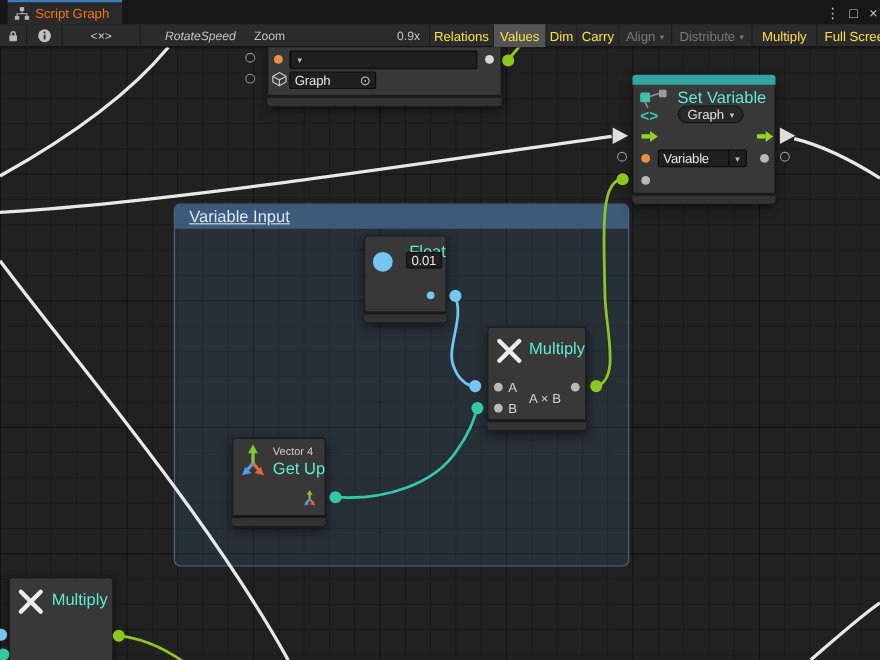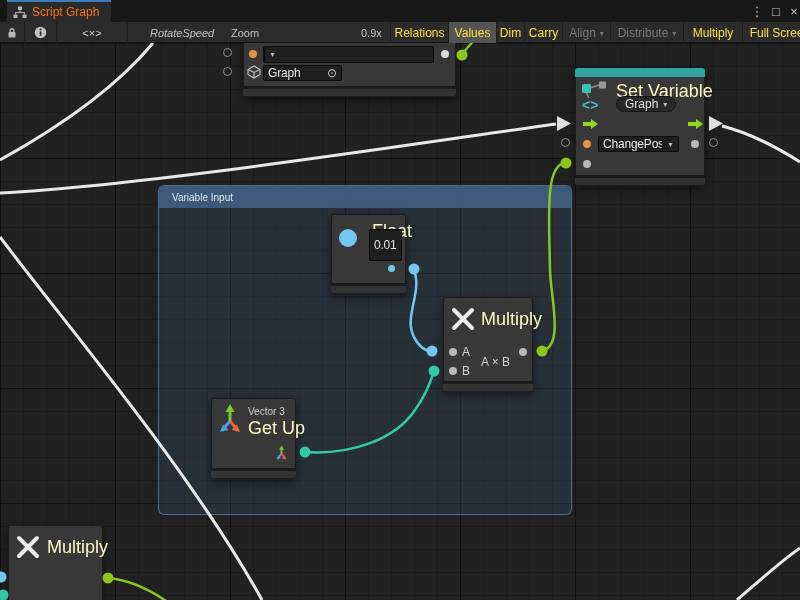--- a/index.html
+++ b/index.html
@@ -39,27 +39,27 @@
       linear-gradient(rgba(0,0,0,.38) 1px,transparent 1px),
       linear-gradient(90deg,rgba(0,0,0,.38) 1px,transparent 1px),
       linear-gradient(rgba(0,0,0,.18) 1px,transparent 1px),
       linear-gradient(90deg,rgba(0,0,0,.18) 1px,transparent 1px);
     background-size:115px 115px,115px 115px,23px 23px,23px 23px;}
 
   .group{position:absolute;left:158px;top:142px;width:414px;height:330px;z-index:5;
          background:rgba(62,94,130,.23);border:1px solid rgba(105,155,205,.55);border-radius:6px;}
   .group-header{height:22px;background:rgba(62,93,126,.95);border-radius:5px 5px 0 0;
                 display:flex;align-items:center;padding-left:13px;}
-  .group-header span{font-size:10px;color:#dde8f4;}
+  .group-header span{font-size:15px;color:#dde8f4;text-decoration:underline;}
 
   .node{position:absolute;background:#383838;border:1px solid #1c1c1c;border-radius:3px;
         box-shadow:0 3px 9px rgba(0,0,0,.5);z-index:10;}
   .nfooter{position:absolute;left:-1px;right:-1px;bottom:0;height:10px;background:#333;
            border-top:3px solid #1a1a1a;border-radius:0 0 3px 3px;}
-  .ntitle{position:absolute;color:#fef9c3;font-size:18px;white-space:nowrap;}
+  .ntitle{position:absolute;color:#5eead4;font-size:15px;white-space:nowrap;}
   .nsub{position:absolute;color:#cfcfcf;font-size:10px;white-space:nowrap;}
   .plabel{position:absolute;color:#d4d4d4;font-size:12px;white-space:nowrap;}
 
   .dot{position:absolute;width:8px;height:8px;border-radius:50%;}
   .dot.orange{background:var(--vorange);}
   .dot.gray{background:#b9b9b9;}
   .dot.white{background:#d9d9d9;}
   .dot.blue{background:var(--fblue);width:7px;height:7px;}
   .hollow{position:absolute;width:9px;height:9px;border-radius:50%;border:1.5px solid #909090;z-index:20;}
 
@@ -203,34 +203,34 @@
       <svg class="flowarrow" style="left:7px;top:49px;" viewBox="0 0 15 12">
         <rect x="0" y="4" width="8" height="4" fill="#93d41e"></rect>
           <polygon points="8,1 15,6 8,11" fill="#93d41e"></polygon>
       </svg>
       <svg class="flowarrow" style="left:112px;top:49px;" viewBox="0 0 15 12">
         <rect x="0" y="4" width="8" height="4" fill="#93d41e"></rect>
           <polygon points="8,1 15,6 8,11" fill="#93d41e"></polygon>
       </svg>
       <div class="dot orange" style="left:7px;top:71px;"></div>
       <div class="ddwrap" style="left:22px;top:67px;width:81px;height:16px;">
-        <div class="ddtext">ChangePos</div>
+        <div class="ddtext">Variable</div>
         <div class="ddbtn">▾</div>
       </div>
       <div class="dot gray" style="left:115px;top:71px;"></div>
       <div class="dot gray" style="left:7px;top:91px;"></div>
       <div class="nfooter"></div>
     </div>
     <div class="hollow" style="left:561px;top:95px;"></div>
     <div class="hollow" style="left:709px;top:95px;"></div>
 
     <div class="node" style="left:331px;top:171px;width:75px;height:80px;">
       <div style="position:absolute;left:7px;top:14px;width:18px;height:18px;border-radius:50%;background:var(--fblue);"></div>
       <div class="ntitle" style="left:40px;top:6px;">Float</div>
-      <div class="ddwrap" style="left:37px;top:14px;width:33px;height:32px;">
+      <div class="ddwrap" style="left:37px;top:14px;width:33px;height:15px;">
         <div class="ddtext">0.01</div>
       </div>
       <div class="dot blue" style="left:56px;top:50px;"></div>
       <div class="nfooter"></div>
     </div>
 
     <div class="node" style="left:443px;top:254px;width:90px;height:95px;">
       <svg class="iconabs" style="left:6px;top:8px;" width="26" height="26" viewBox="0 0 26 26">
         <path d="M4 4 L22 22 M22 4 L4 22" stroke="#ececec" stroke-width="4" stroke-linecap="round"></path>
       </svg>
@@ -246,21 +246,21 @@
 
     <div class="node" style="left:211px;top:355px;width:85px;height:81px;">
       <svg class="iconabs" style="left:7px;top:4px;" width="22" height="31" viewBox="0 0 22 31">
         <line x1="11" y1="18" x2="11" y2="8" stroke="#7dc930" stroke-width="3"></line>
         <polygon points="11,1 6.5,9 15.5,9" fill="#7dc930"></polygon>
         <line x1="11" y1="18" x2="6" y2="24" stroke="#4aa3e8" stroke-width="3"></line>
         <polygon points="1,29 9.5,27 4,21.5" fill="#4aa3e8"></polygon>
         <line x1="11" y1="18" x2="16" y2="24" stroke="#e8643c" stroke-width="3"></line>
         <polygon points="21,29 12.5,27 18,21.5" fill="#e8643c"></polygon>
       </svg>
-      <div class="nsub" style="left:36px;top:7px;">Vector 3</div>
+      <div class="nsub" style="left:36px;top:7px;">Vector 4</div>
       <div class="ntitle" style="left:36px;top:19px;">Get Up</div>
       <svg class="iconabs" style="left:62px;top:46px;" width="15" height="15" viewBox="0 0 22 31">
         <line x1="11" y1="18" x2="11" y2="8" stroke="#7dc930" stroke-width="4"></line>
         <polygon points="11,1 5.5,10 16.5,10" fill="#7dc930"></polygon>
         <line x1="11" y1="18" x2="5" y2="25" stroke="#4aa3e8" stroke-width="4"></line>
         <polygon points="1,30 10,27.5 4,21" fill="#4aa3e8"></polygon>
         <line x1="11" y1="18" x2="17" y2="25" stroke="#e8643c" stroke-width="4"></line>
         <polygon points="21,30 12,27.5 18,21" fill="#e8643c"></polygon>
       </svg>
       <div class="nfooter"></div>

